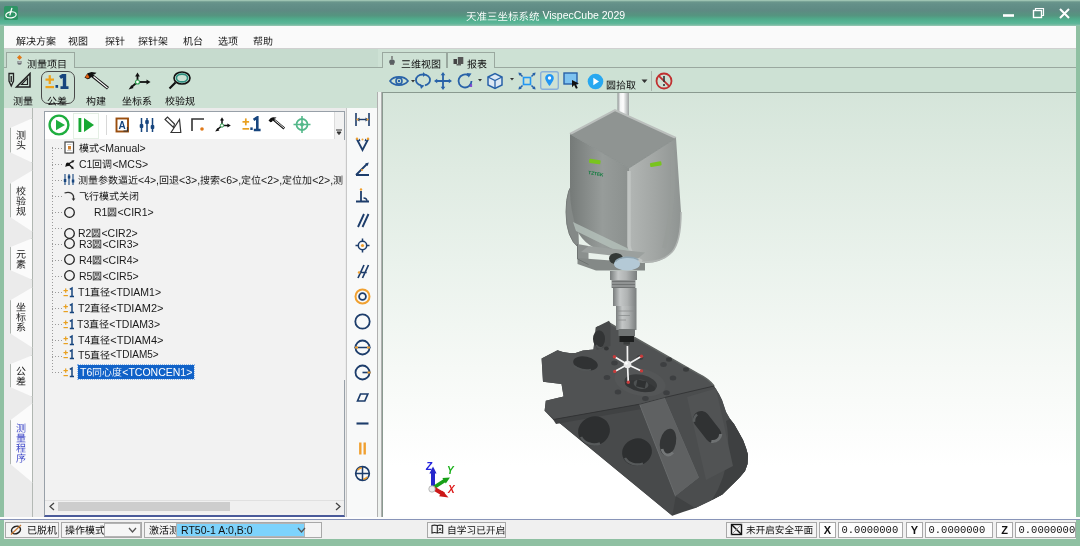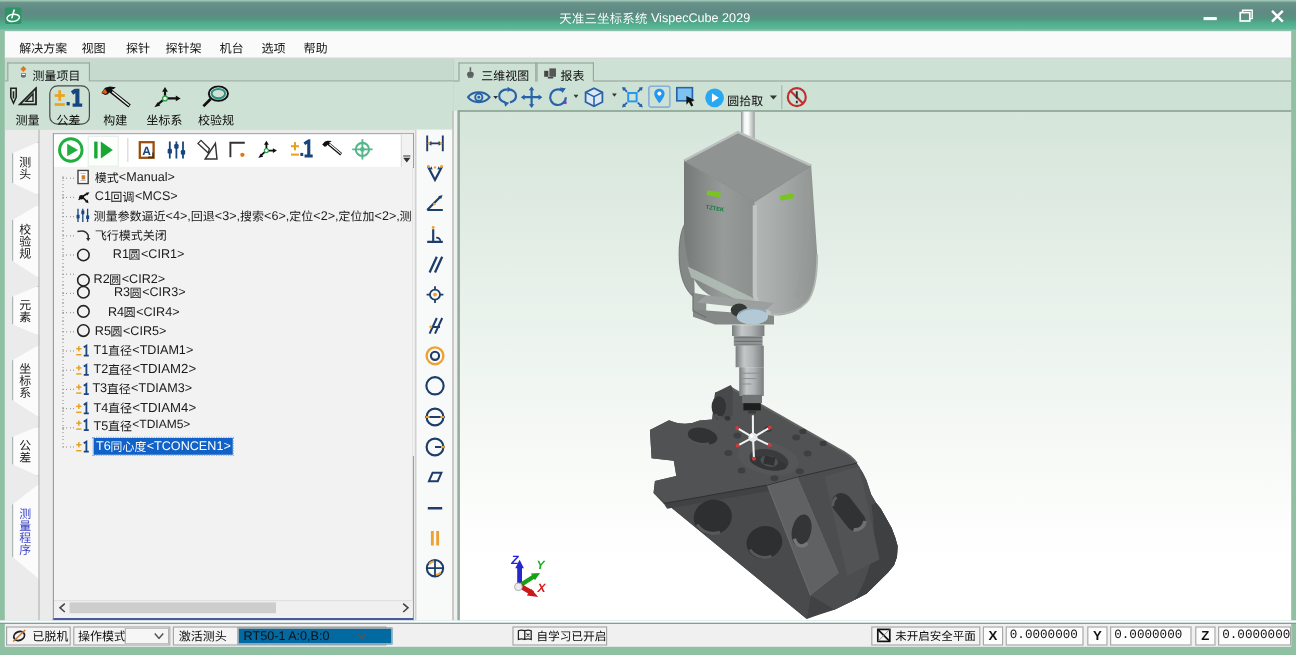--- a/index.html
+++ b/index.html
@@ -430,36 +430,36 @@
       <span class="lat" style="font-size:10.5px;color:#1a1a1a;letter-spacing:0px">R2</span>
       <svg class="cj" width="10" height="10" viewBox="0 0 10 10" style="">
         <g fill="#1a1a1a" transform="translate(0,8.80) scale(0.0100)">
           <use href="#u5706" x="0"></use>
         </g>
       </svg>
       <span class="lat" style="font-size:10.5px;color:#1a1a1a;letter-spacing:0px">&lt;CIR2&gt;</span>
     </div>
   </div>
 <div class="ab" style="left:52px;top:243.5px;width:11px;height:1px;background-image:repeating-linear-gradient(90deg,#9a9a9a 0 1px,transparent 1px 3px)"></div>
-<div class="ab" style="left:63px;top:235.5px;height:16px;display:flex;align-items:center;gap:19px;white-space:nowrap">
+<div class="ab" style="left:63px;top:235.5px;height:16px;display:flex;align-items:center;gap:3px;white-space:nowrap">
     <svg width="13" height="13" viewBox="0 0 13 13" style="flex:none">
 <circle cx="6.5" cy="6.5" r="4.8" fill="none" stroke="#222" stroke-width="1.3"></circle>
     </svg>
     <div style="display:flex;align-items:center;height:14px">
       <span class="lat" style="font-size:10.5px;color:#1a1a1a;letter-spacing:0px">R3</span>
       <svg class="cj" width="10" height="10" viewBox="0 0 10 10" style="">
         <g fill="#1a1a1a" transform="translate(0,8.80) scale(0.0100)">
           <use href="#u5706" x="0"></use>
         </g>
       </svg>
       <span class="lat" style="font-size:10.5px;color:#1a1a1a;letter-spacing:0px">&lt;CIR3&gt;</span>
     </div>
   </div>
 <div class="ab" style="left:52px;top:259.5px;width:11px;height:1px;background-image:repeating-linear-gradient(90deg,#9a9a9a 0 1px,transparent 1px 3px)"></div>
-<div class="ab" style="left:63px;top:251.5px;height:16px;display:flex;align-items:center;gap:14px;white-space:nowrap">
+<div class="ab" style="left:63px;top:251.5px;height:16px;display:flex;align-items:center;gap:3px;white-space:nowrap">
     <svg width="13" height="13" viewBox="0 0 13 13" style="flex:none">
 <circle cx="6.5" cy="6.5" r="4.8" fill="none" stroke="#222" stroke-width="1.3"></circle>
     </svg>
     <div style="display:flex;align-items:center;height:14px">
       <span class="lat" style="font-size:10.5px;color:#1a1a1a;letter-spacing:0px">R4</span>
       <svg class="cj" width="10" height="10" viewBox="0 0 10 10" style="">
         <g fill="#1a1a1a" transform="translate(0,8.80) scale(0.0100)">
           <use href="#u5706" x="0"></use>
         </g>
       </svg>
@@ -996,21 +996,21 @@
 <div class="ab" style="left:143.5px;top:521.5px;width:178px;height:16.5px;background:#f4f4f4;border:1px solid #a8a8a8;display:flex;align-items:center;padding-left:4px">
     <svg class="cj" width="40" height="10" viewBox="0 0 40 10" style="">
       <g fill="#111" transform="translate(0,8.80) scale(0.0100)">
         <use href="#u6fc0" x="0"></use>
         <use href="#u6d3b" x="1000"></use>
         <use href="#u6d4b" x="2000"></use>
         <use href="#u5934" x="3000"></use>
       </g>
     </svg>
   </div>
-<div class="ab" style="left:198px;top:522.5px;width:129px;height:14.5px;background:#0369a1;border:1px solid #b4b4b4;font-size:10.5px;color:#111;line-height:13px;padding-left:4px">RT50-1 A:0,B:0</div>
+<div class="ab" style="left:176px;top:522.5px;width:129px;height:14.5px;background:#7dd3fc;border:1px solid #b4b4b4;font-size:10.5px;color:#111;line-height:13px;padding-left:4px">RT50-1 A:0,B:0</div>
 <svg class="ab" style="left:297px;top:527px" width="9" height="6" viewBox="0 0 9 6">
     <path d="M1 1 L4.5 5 L8 1" fill="none" stroke="#555" stroke-width="1.3"></path>
   </svg>
 <div class="ab" style="left:427px;top:521.5px;width:79px;height:16.5px;background:#f4f4f4;border:1px solid #a8a8a8;display:flex;align-items:center;padding-left:3px;gap:3px">
     <svg width="13" height="11" viewBox="0 0 13 11">
       <path d="M1 1.5 Q3.5 0.5 6.5 1.5 Q9.5 0.5 12 1.5 L12 9 Q9.5 8 6.5 9 Q3.5 8 1 9 Z M6.5 1.5 V9" fill="none" stroke="#222" stroke-width="1.1"></path>
       <path d="M8 6.5 l2.5-2.5 M10.5 6.5 l-2.5-2.5" stroke="#222" stroke-width="0.9"></path>
     </svg>
     <svg class="cj" width="60" height="10" viewBox="0 0 60 10" style="">
       <g fill="#111" transform="translate(0,8.80) scale(0.0100)">

